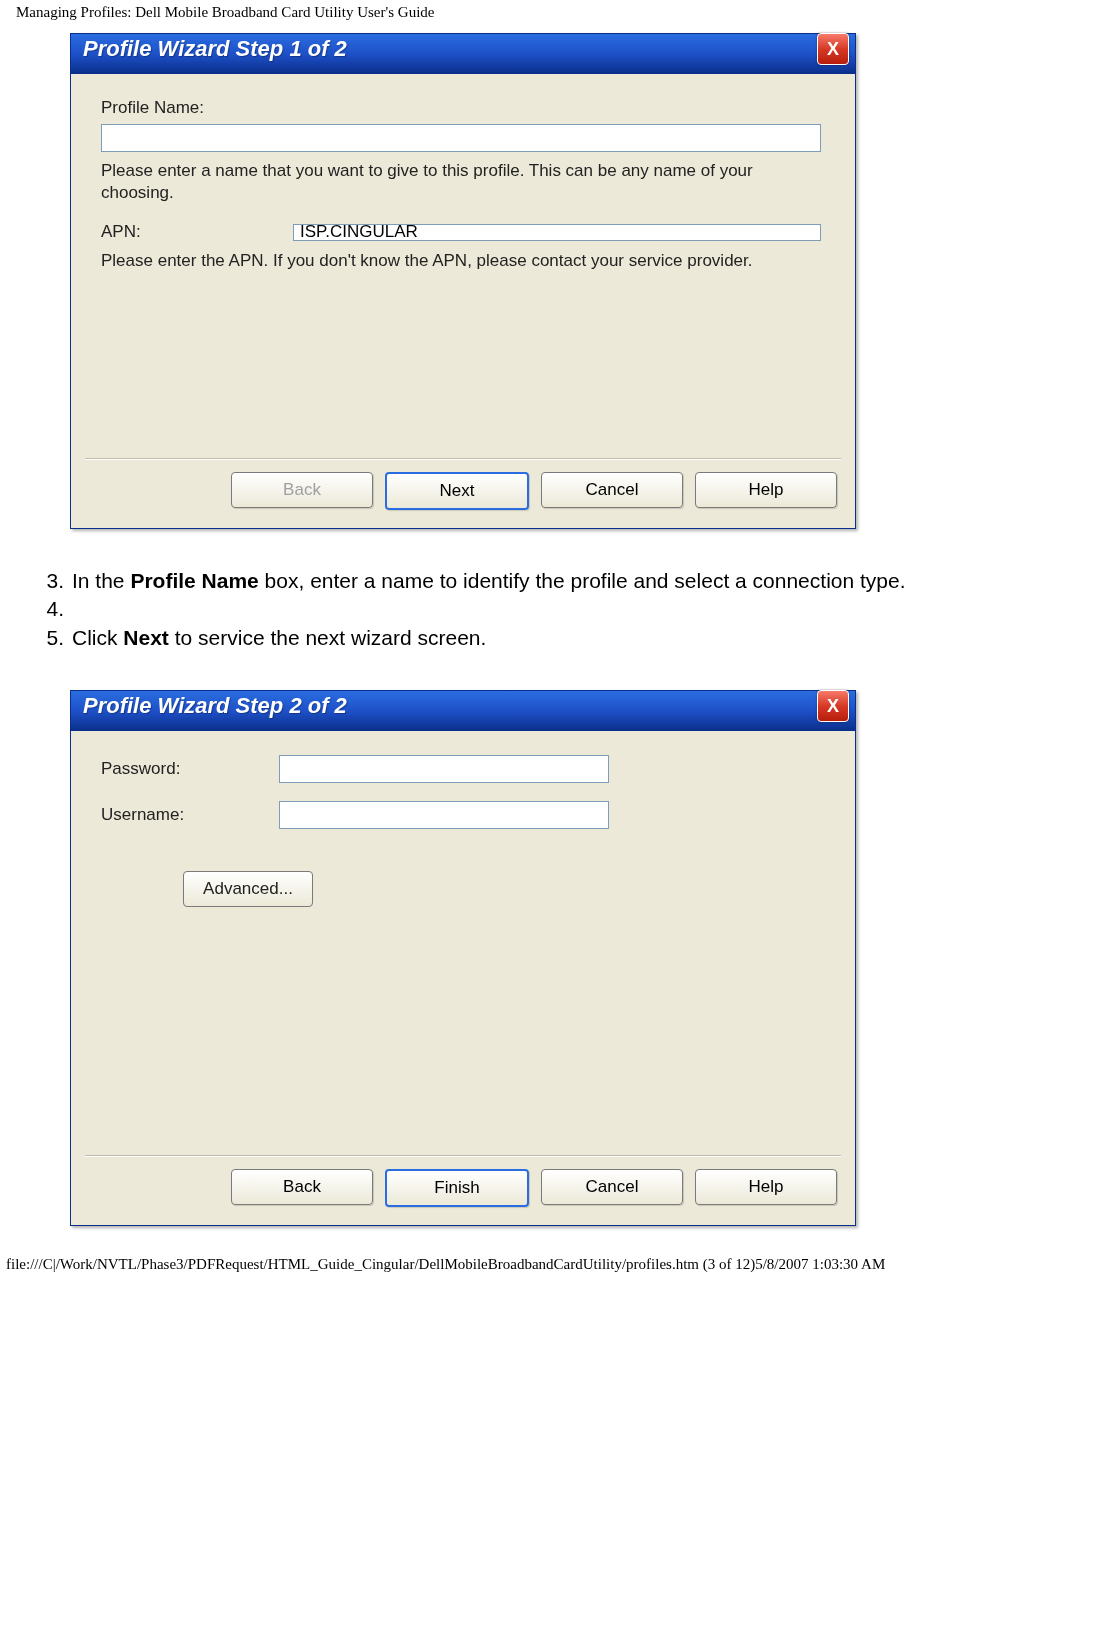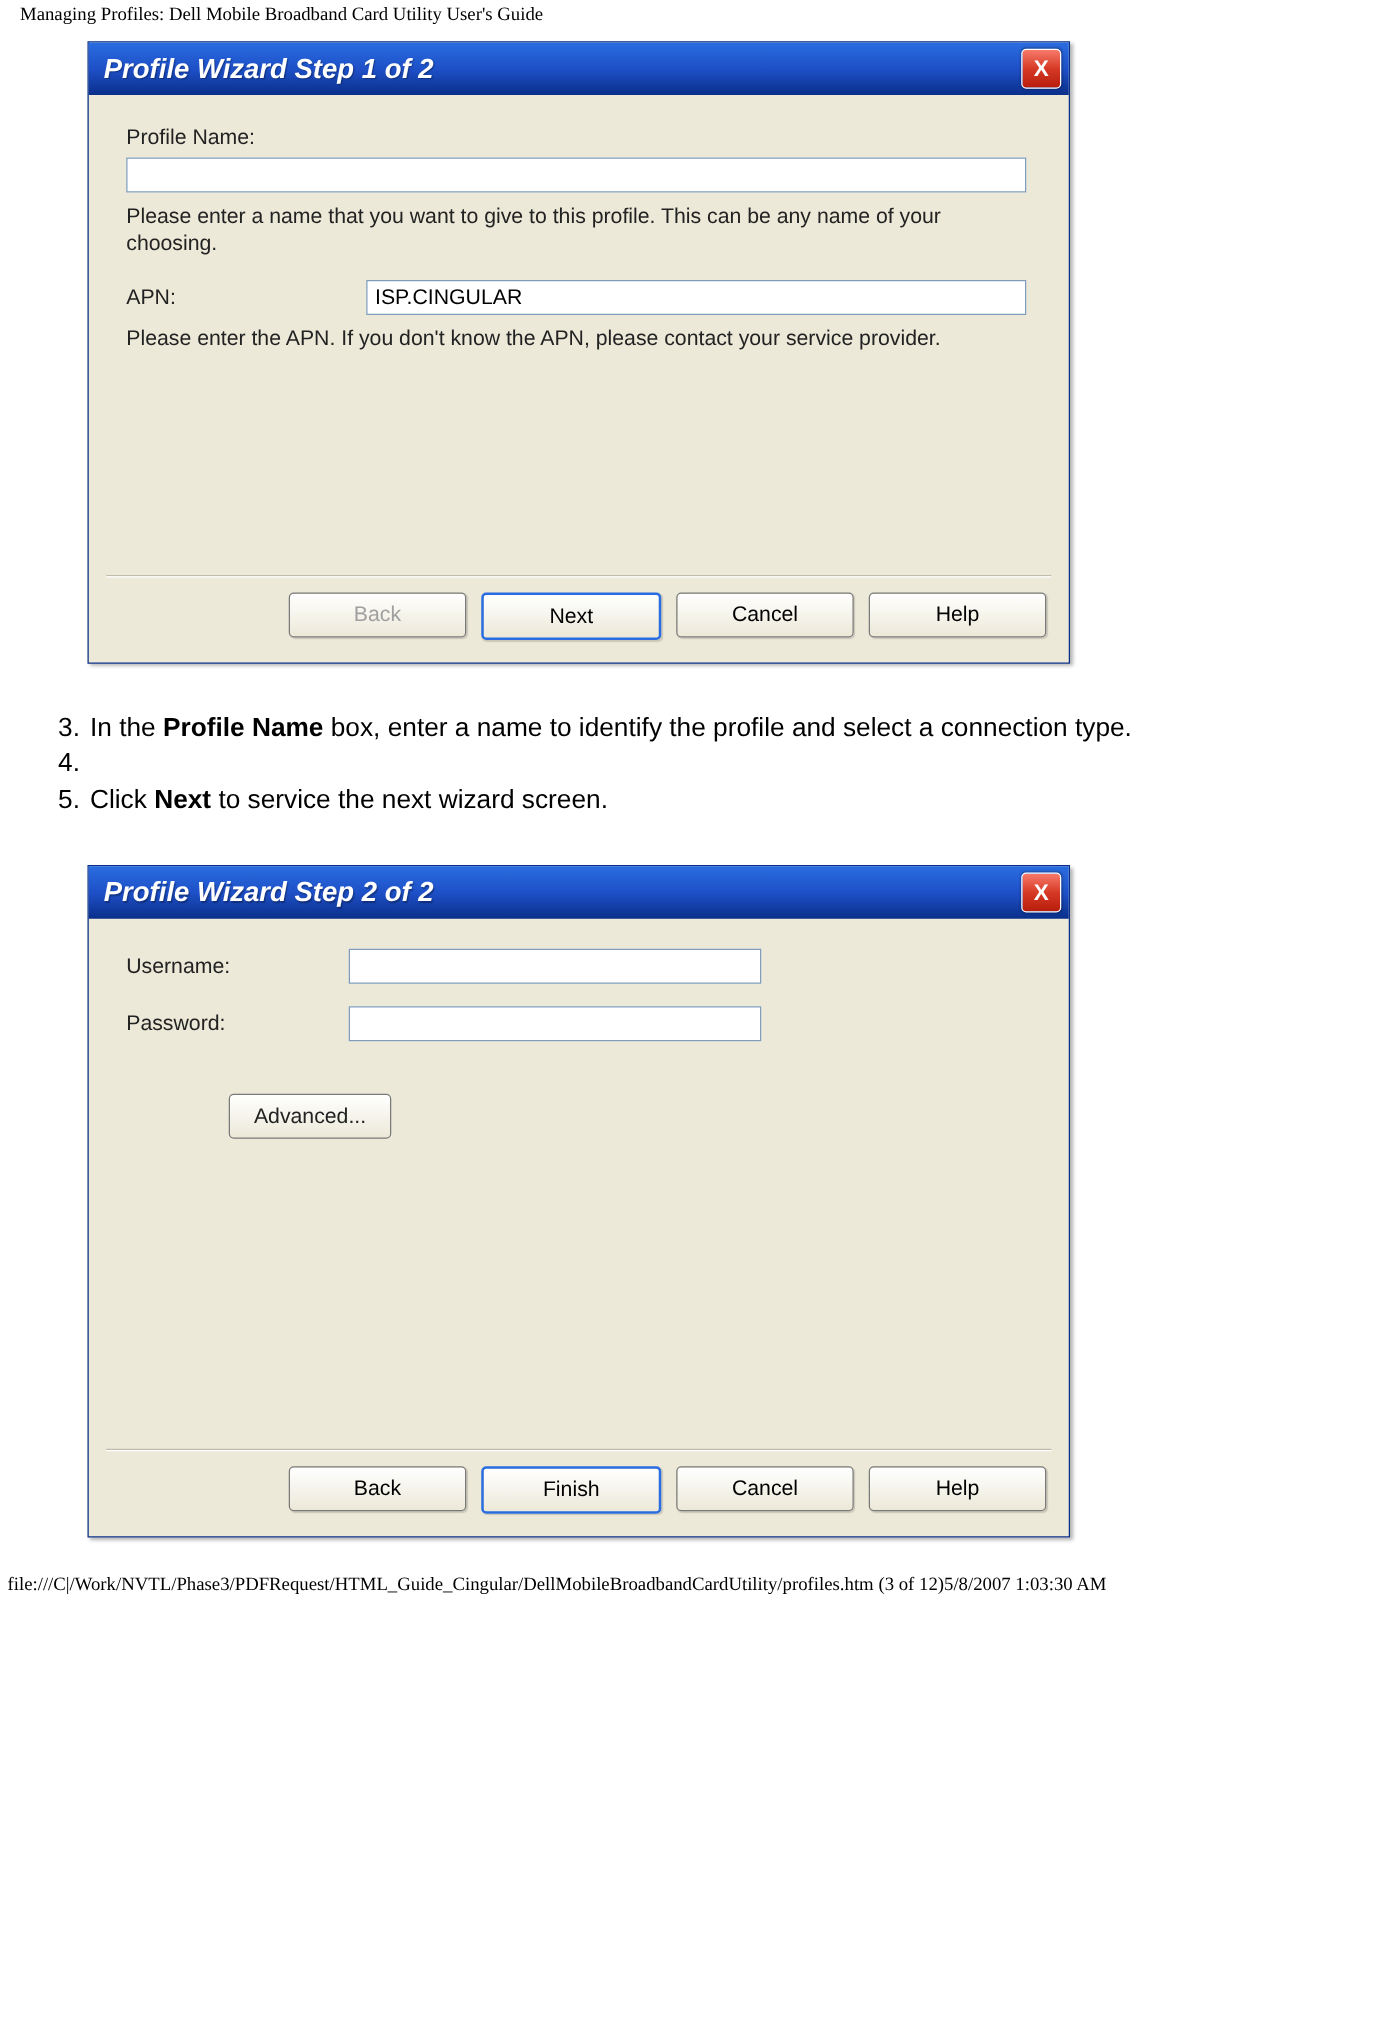--- a/index.html
+++ b/index.html
@@ -18,25 +18,25 @@
     margin-left: 70px;
     display: inline-block;
   }
   .dialog {
     border: 1px solid #0a2f8a;
     width: 784px;
     background: #ece9d8;
     box-shadow: 2px 2px 3px rgba(0,0,0,0.3);
   }
   .titlebar {
-    height: 42px;
+    height: 30px;
     background: linear-gradient(to bottom, #2a6de0 0%, #1e50c8 50%, #0a2f8a 100%);
     display: flex;
     align-items: center;
-    padding: 0 6px 0 12px;
+    padding: 0 6px 10px 12px;
     color: #ffffff;
     font-family: "Trebuchet MS", Tahoma, sans-serif;
     font-style: italic;
     font-weight: bold;
     font-size: 22px;
     justify-content: space-between;
   }
   .titlebar .title-text {
     text-shadow: 1px 1px 1px rgba(0,0,0,0.3);
   }
@@ -88,21 +88,21 @@
   }
   .apn-row {
     display: flex;
     align-items: center;
   }
   .apn-label {
     width: 192px;
   }
   .apn-input {
     width: 528px;
-    height: 28px;
+    height: 17px;
     border: 1px solid #7f9db9;
     background: #ffffff;
     font-family: Tahoma, sans-serif;
     font-size: 17px;
     padding: 0 6px;
     box-sizing: border-box;
   }
   .sep-line {
     position: absolute;
     left: 14px;
@@ -248,26 +248,26 @@
 
 <div class="dialog-wrap">
   <div class="dialog">
     <div class="titlebar">
       <span class="title-text">Profile Wizard Step 2 of 2</span>
       <div class="close-btn">X</div>
     </div>
     <div class="dialog-body narrow-body">
 
       <div class="form-row">
+        <div class="lbl">Password:</div>
+        <input class="inp" type="password" value="" style="">
+      </div>
+      <div class="form-row">
         <div class="lbl">Username:</div>
         <input class="inp" type="text" value="" style="">
-      </div>
-      <div class="form-row">
-        <div class="lbl">Password:</div>
-        <input class="inp" type="password" value="" style="">
       </div>
 
       <div class="adv-btn">Advanced...</div>
 
       <div class="sep-line"></div>
       <div class="btn-row">
         <div class="xp-btn">Back</div>
         <div class="xp-btn default">Finish</div>
         <div class="xp-btn">Cancel</div>
         <div class="xp-btn">Help</div>

